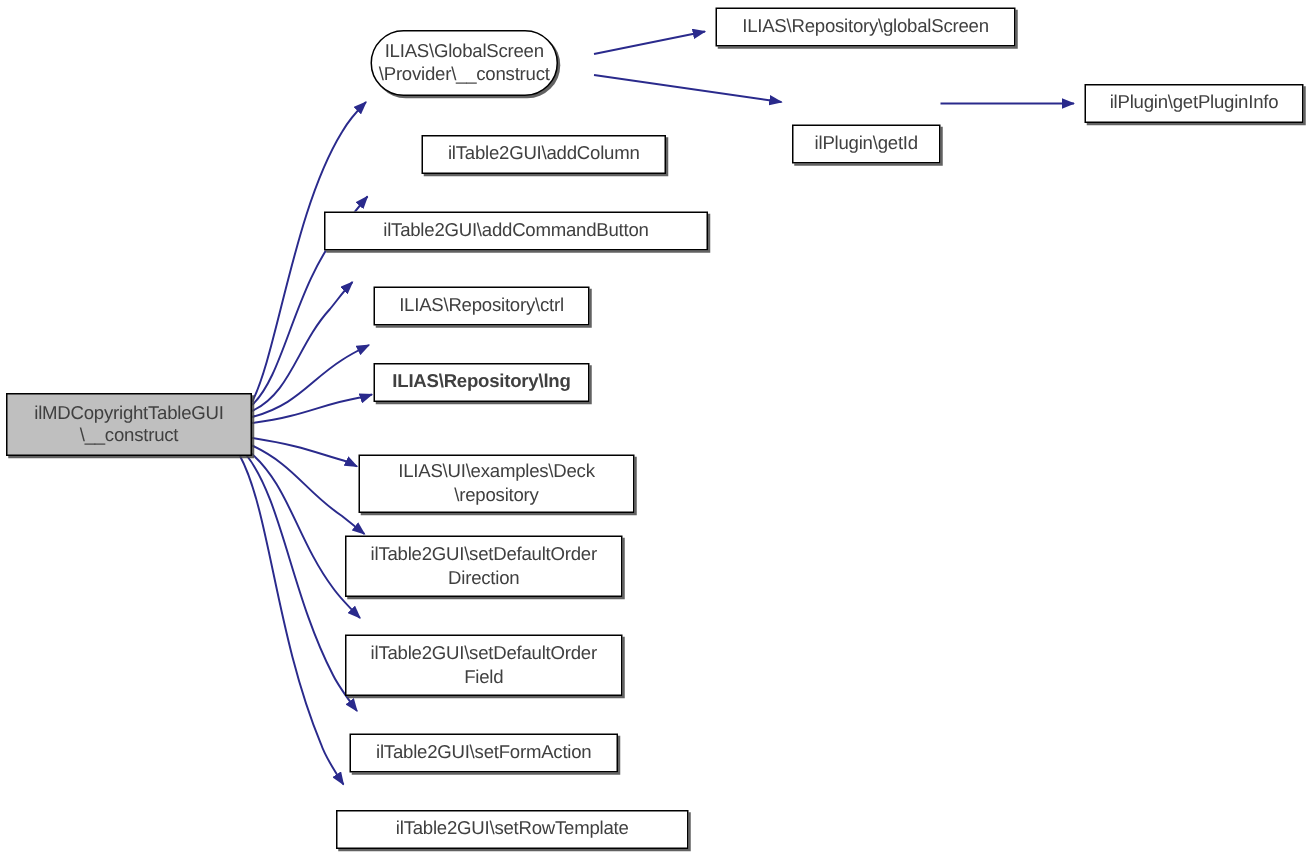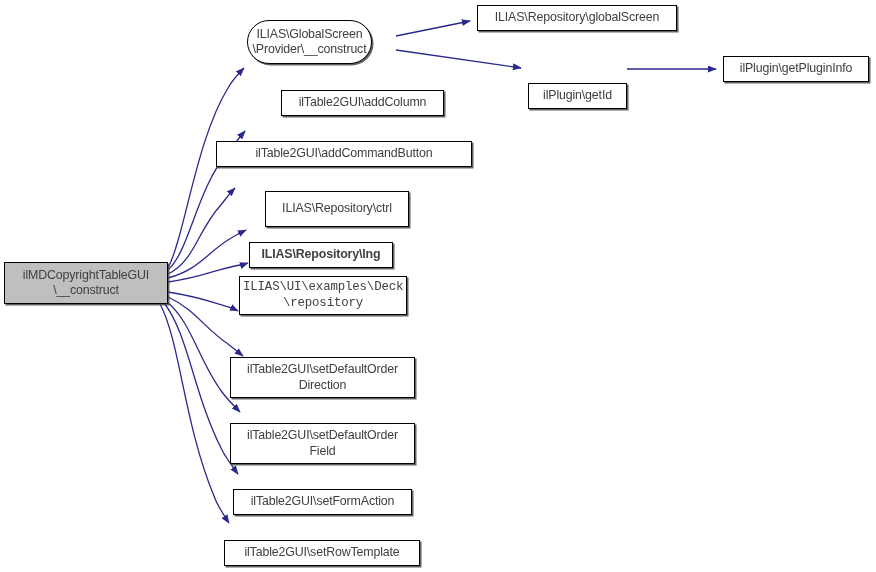--- a/index.html
+++ b/index.html
@@ -81,24 +81,24 @@
   <div id="node-group">
       <div class="node root" style="left: 4px; top: 262px; width: 164px; height: 42px;"><span class="node-label">ilMDCopyrightTableGUI
 \__construct</span></div>
       <div class="node" style="left: 247px; top: 20px; width: 125px; height: 44px; border-radius: 22px;"><span class="node-label">ILIAS\GlobalScreen
 \Provider\__construct</span></div>
       <div class="node" style="left: 477px; top: 5px; width: 200px; height: 26px;"><span class="node-label">ILIAS\Repository\globalScreen</span></div>
       <div class="node" style="left: 528px; top: 56px; width: 99px; height: 26px; margin-top: 27px;"><span class="node-label">ilPlugin\getId</span></div>
       <div class="node" style="left: 723px; top: 56px; width: 146px; height: 26px;"><span class="node-label">ilPlugin\getPluginInfo</span></div>
       <div class="node" style="left: 241px; top: 90px; width: 163px; height: 26px; margin-left: 40px;"><span class="node-label">ilTable2GUI\addColumn</span></div>
       <div class="node" style="left: 216px; top: 141px; width: 256px; height: 26px;"><span class="node-label">ilTable2GUI\addCommandButton</span></div>
-      <div class="node" style="left: 249px; top: 191px; width: 144px; height: 36px; margin-left: 16px;"><span class="node-label">ILIAS\Repository\ctrl</span></div>
+      <div class="node" style="left: 249px; top: 191px; width: 144px; height: 26px;"><span class="node-label">ILIAS\Repository\ctrl</span></div>
       <div class="node" style="left: 249px; top: 242px; width: 144px; height: 26px; font-weight: bold;"><span class="node-label">ILIAS\Repository\lng</span></div>
-      <div class="node" style="left: 239px; top: 276px; width: 168px; height: 39px; font-family: Liberation Mono, monospace;"><span class="node-label">ILIAS\UI\examples\Deck
+      <div class="node" style="left: 239px; top: 303px; width: 184px; height: 39px;"><span class="node-label">ILIAS\UI\examples\Deck
 \repository</span></div>
       <div class="node" style="left: 230px; top: 357px; width: 185px; height: 41px;"><span class="node-label">ilTable2GUI\setDefaultOrder
 Direction</span></div>
       <div class="node" style="left: 230px; top: 423px; width: 185px; height: 41px;"><span class="node-label">ilTable2GUI\setDefaultOrder
 Field</span></div>
       <div class="node" style="left: 233px; top: 489px; width: 179px; height: 26px; justify-content: center;"><span class="node-label">ilTable2GUI\setFormAction</span></div>
-      <div class="node" style="left: 224px; top: 540px; width: 196px; height: 26px;"><span class="node-label">ilTable2GUI\setRowTemplate</span></div>
+      <div class="node" style="left: 224px; top: 540px; width: 235px; height: 26px;"><span class="node-label">ilTable2GUI\setRowTemplate</span></div>
     </div>
 </div>
 
 </body></html>

